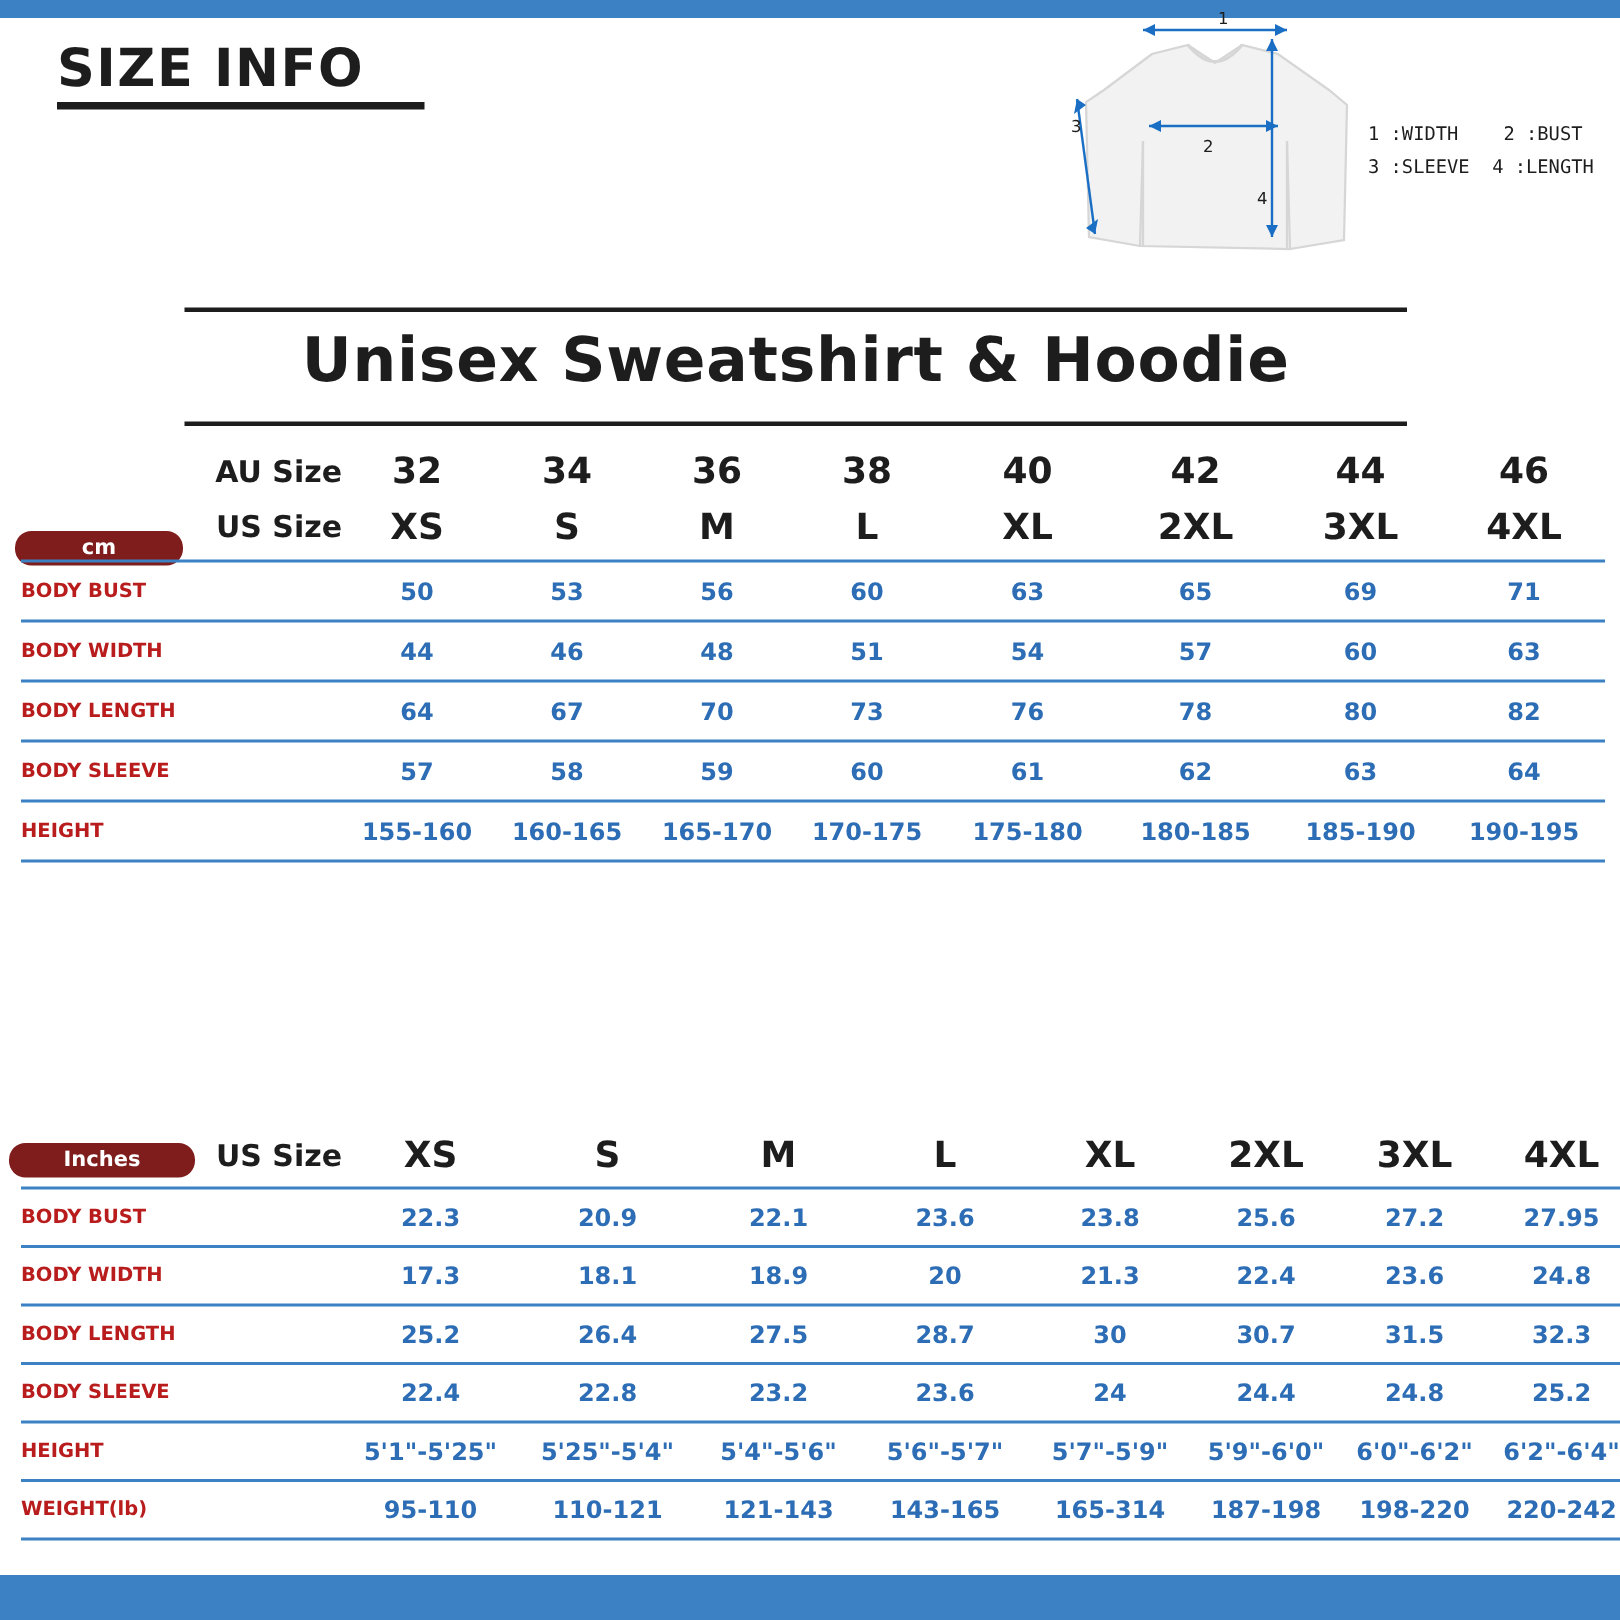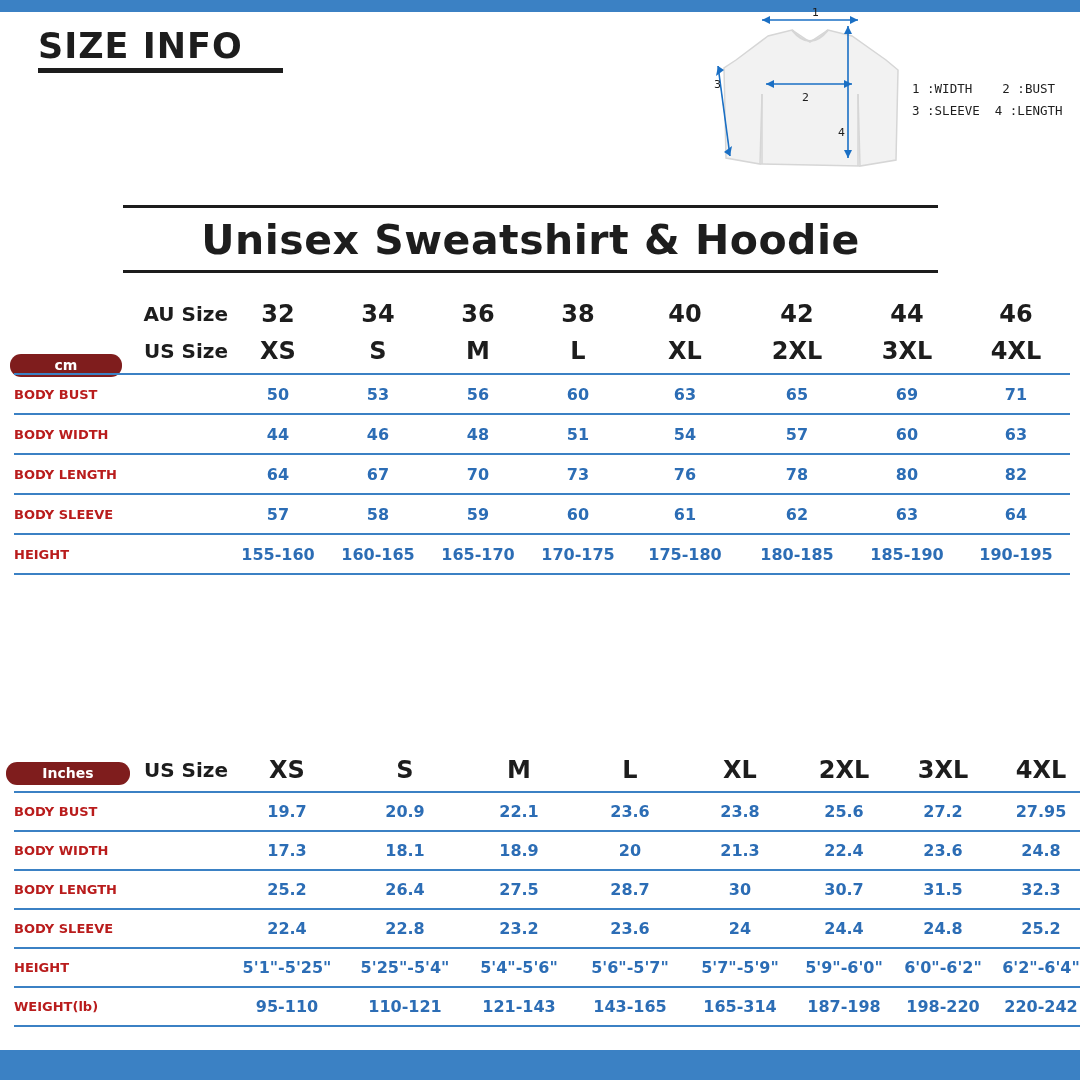--- a/index.html
+++ b/index.html
@@ -90,21 +90,21 @@
     background: #1d1d1d;
     width: 100%;
   }
   .heading-text {
     font-family: "DejaVu Sans", sans-serif;
     font-size: 41px;
     font-weight: bold;
     color: #1d1d1d;
     text-align: center;
     line-height: 56px;
-    padding: 4px 0 2px 0;
+    padding: 4px 0 13px 0;
     letter-spacing: 0.5px;
   }
 
   
   .tbl {
     position: absolute;
     border-collapse: collapse;
     table-layout: fixed;
   }
   .tbl td, .tbl th {
@@ -329,21 +329,21 @@
         <td class="hdr-cell">M</td>
         <td class="hdr-cell">L</td>
         <td class="hdr-cell">XL</td>
         <td class="hdr-cell">2XL</td>
         <td class="hdr-cell">3XL</td>
         <td class="hdr-cell">4XL</td>
       </tr>
 
       <tr class="rowline" style="height:39px;">
         <td class="label-cell">BODY BUST</td>
-        <td class="val-cell">19.7</td>
+        <td class="val-cell">22.3</td>
         <td class="val-cell">20.9</td>
         <td class="val-cell">22.1</td>
         <td class="val-cell">23.6</td>
         <td class="val-cell">23.8</td>
         <td class="val-cell">25.6</td>
         <td class="val-cell">27.2</td>
         <td class="val-cell">27.95</td>
       </tr>
       <tr class="rowline" style="height:39px;">
         <td class="label-cell">BODY WIDTH</td>

